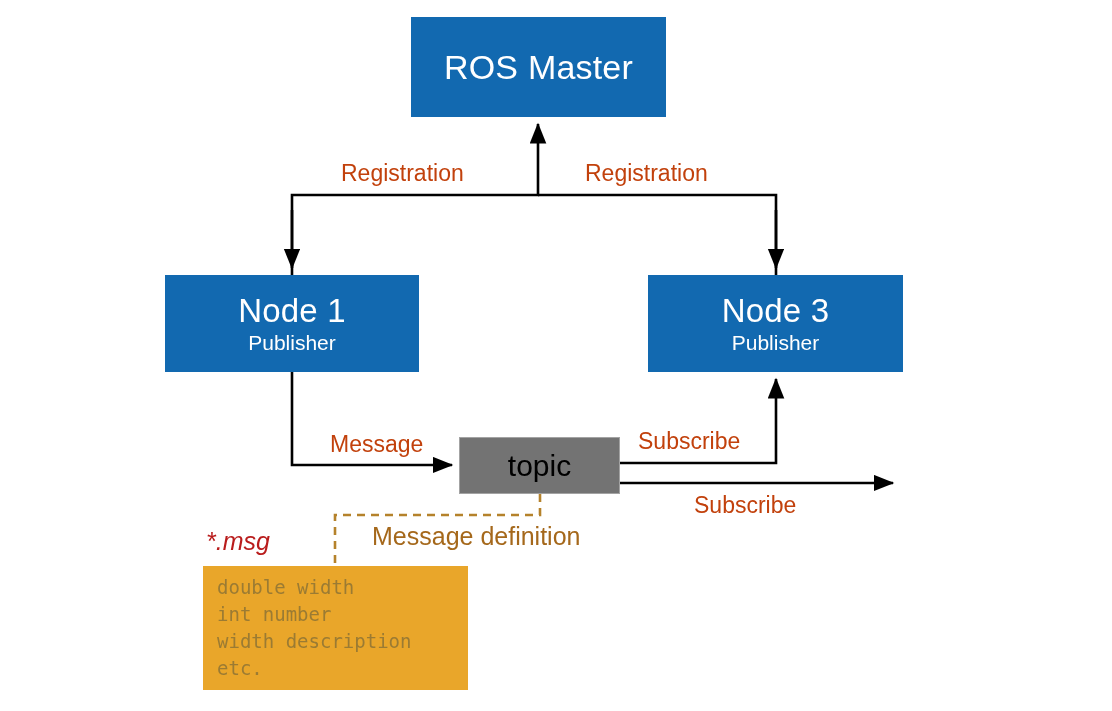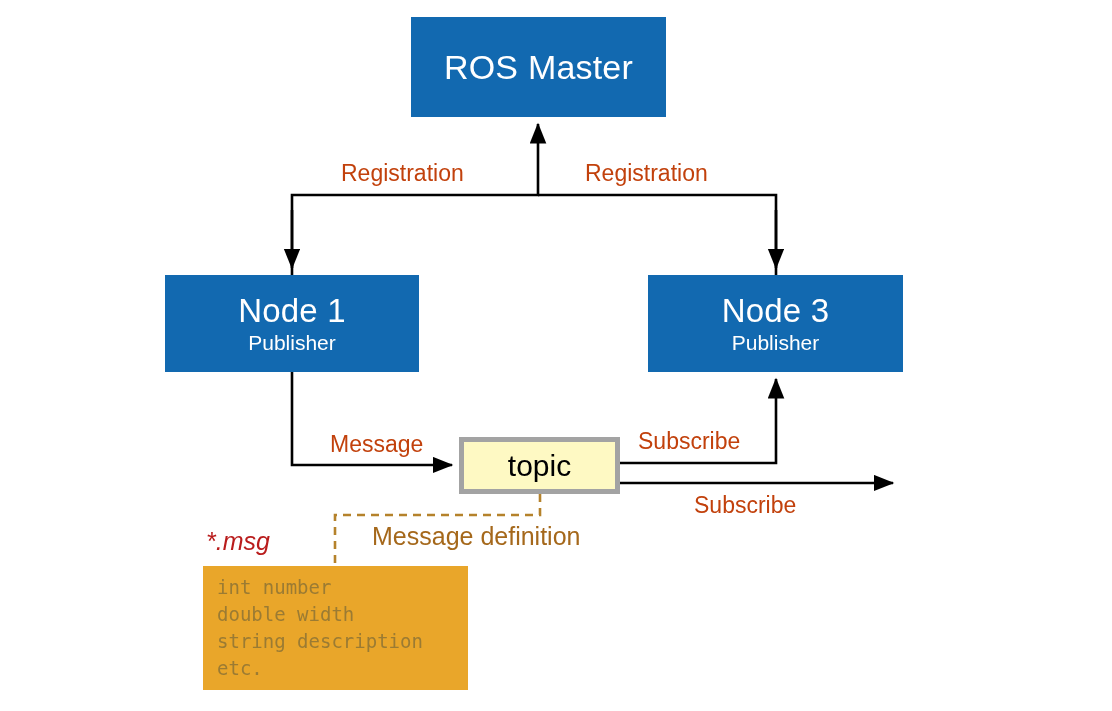--- a/index.html
+++ b/index.html
@@ -71,22 +71,22 @@
     height: 97px;
   }
 
   
   #topic-box {
     position: absolute;
     left: 459px;
     top: 437px;
     width: 161px;
     height: 57px;
-    background: #fef9c3;
-    border: 5px solid #a3a3a3;
+    background: #737373;
+    border: 1px solid #a3a3a3;
     box-sizing: border-box;
     display: flex;
     align-items: center;
     justify-content: center;
   }
   #topic-box .topic-label {
     font-size: 30px;
     color: #000000;
     line-height: 32px;
   }
@@ -205,19 +205,19 @@
 
   <div class="edge-label" style="left:638px; top:428px;">Subscribe</div>
 
   <div class="edge-label" style="left:694px; top:492px;">Subscribe</div>
 
   <div id="msg-file-label">*.msg</div>
 
   <div id="message-definition-label">Message definition</div>
 
   <div id="msg-box">
+    <div class="msg-line">double width</div>
     <div class="msg-line">int number</div>
-    <div class="msg-line">double width</div>
-    <div class="msg-line">string description</div>
+    <div class="msg-line">width description</div>
     <div class="msg-line">etc.</div>
   </div>
 
 </div>
 
 </body></html>

